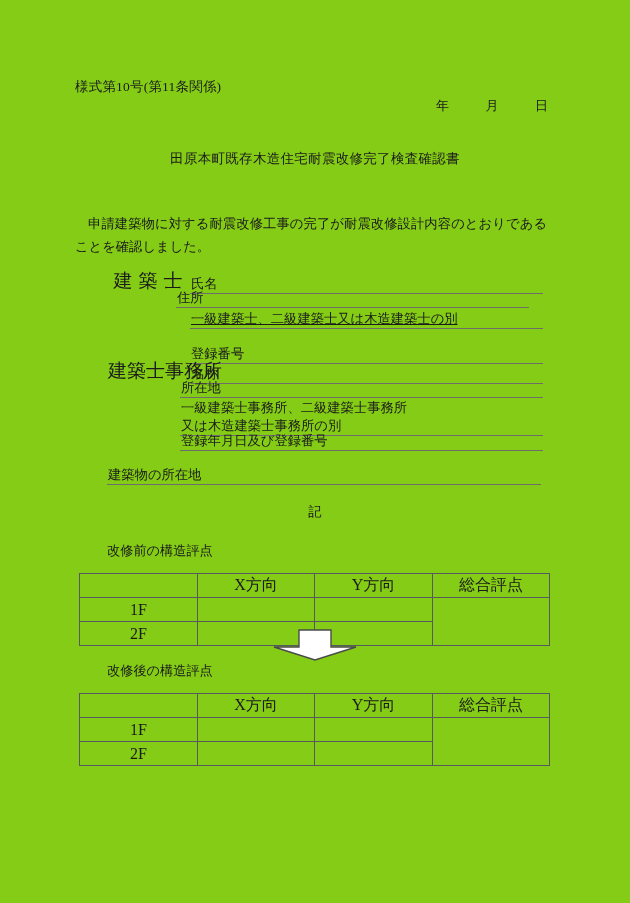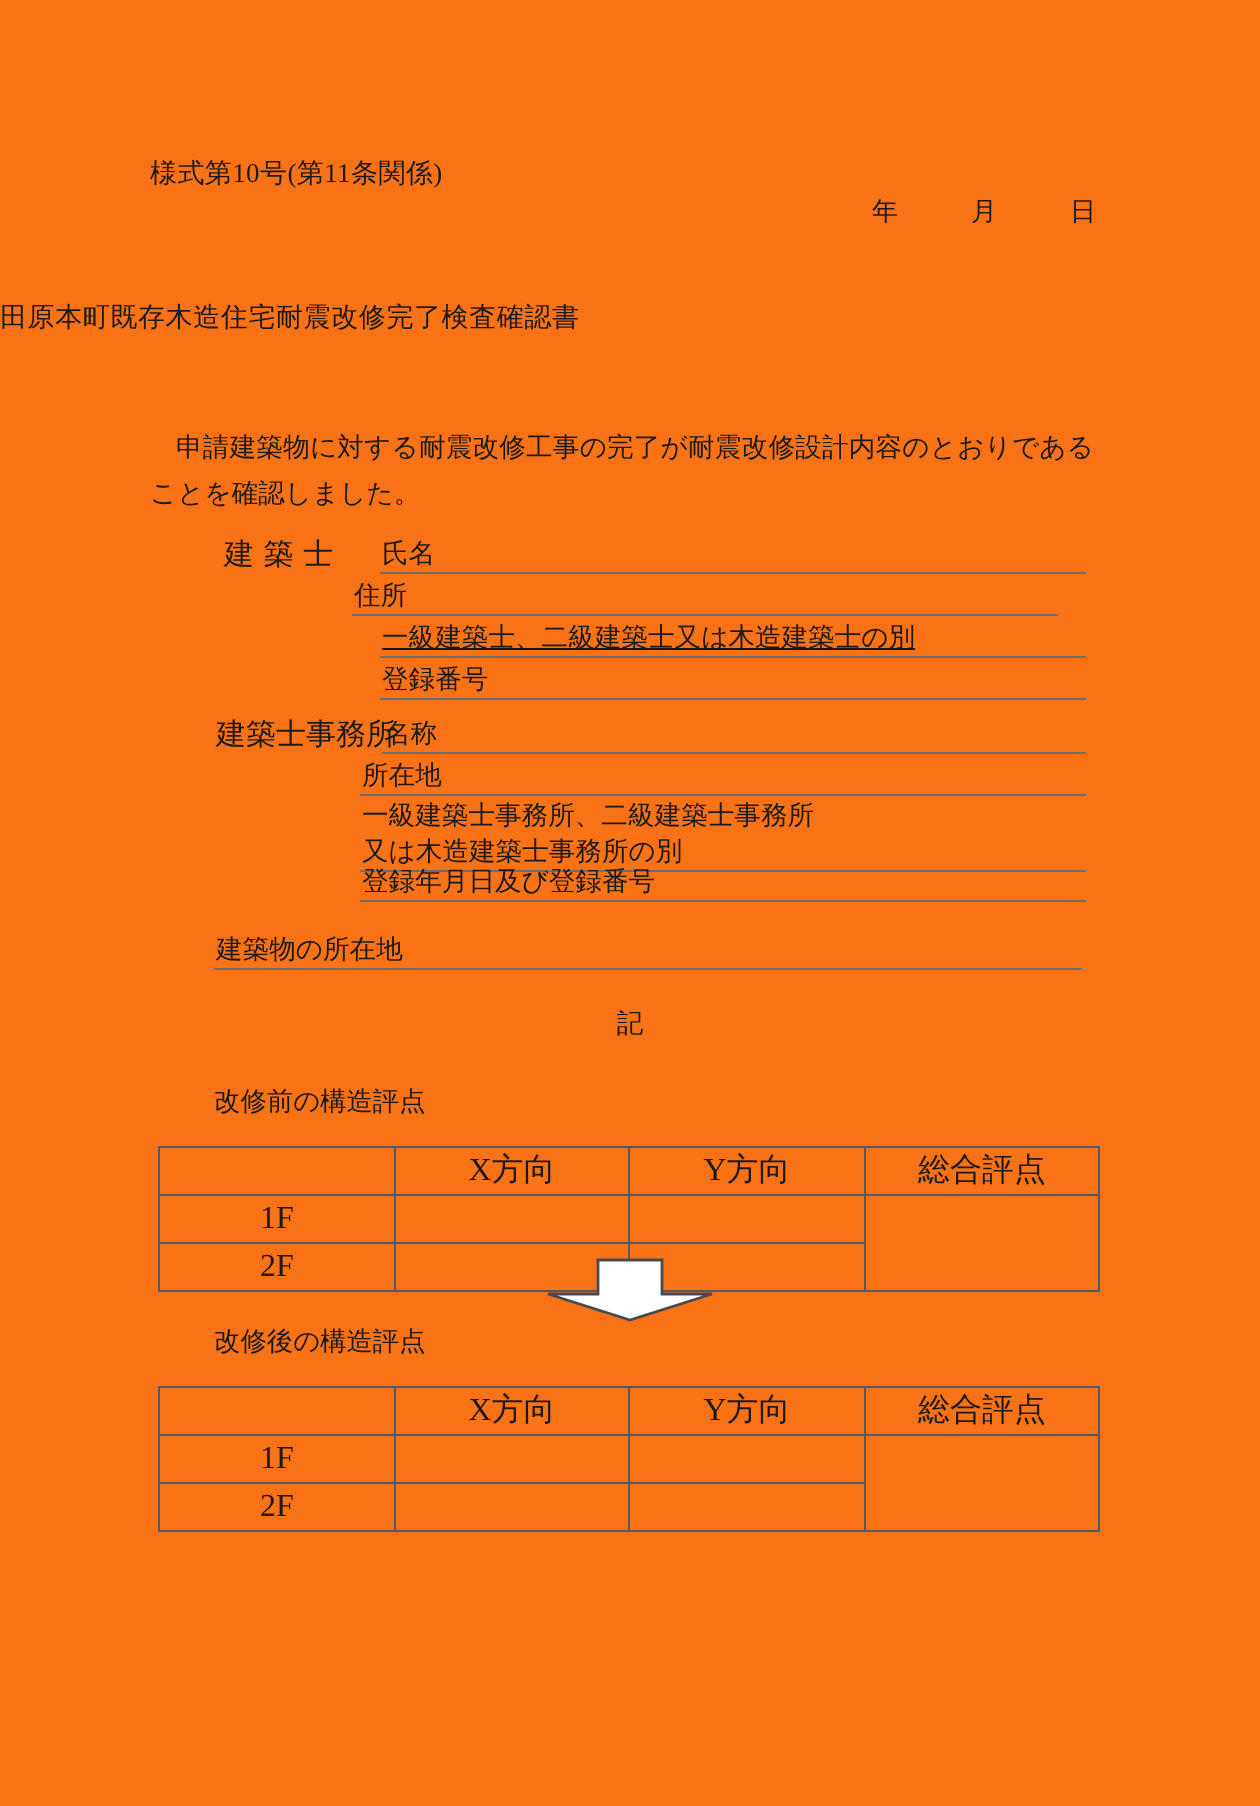--- a/index.html
+++ b/index.html
@@ -9,21 +9,21 @@
     background: #ffffff;
   }
   body {
     font-family: "Liberation Serif", "DejaVu Serif", serif;
     color: #1a1a1a;
   }
   #page {
     position: relative;
     width: 630px;
     height: 903px;
-    background: #f97316;
+    background: #84cc16;
     overflow: hidden;
   }
 
   
   .abs { position: absolute; }
 
   .form-no {
     left: 75px;
     top: 78px;
     font-size: 13.5px;
@@ -41,20 +41,21 @@
     font-size: 13px;
     white-space: nowrap;
   }
   .date-line .dunit { display: inline-block; }
   .date-line .dgap { display: inline-block; width: 30px; }
 
   .doc-title {
     left: 0;
     top: 150px;
     width: 630px;
+    text-align: center;
     font-size: 13.5px;
     letter-spacing: 0.3px;
     white-space: nowrap;
   }
 
   .lead {
     left: 75px;
     top: 212px;
     width: 472px;
     font-size: 13.3px;
@@ -64,23 +65,24 @@
   }
 
   
   .field-row {
     position: absolute;
     display: flex;
     align-items: flex-end;
     white-space: nowrap;
   }
   .grp-label {
-    font-size: 15px;
+    font-size: 19px;
     white-space: nowrap;
     flex: 0 0 auto;
+    text-align: center;
   }
   .spaced-label {
     display: inline-block;
     letter-spacing: 0.32em;
   }
   .underlined {
     border-bottom: 1px solid #6d6d6d;
     font-size: 13.3px;
     line-height: 1.38;
     box-sizing: border-box;
@@ -165,21 +167,21 @@
   </div>
 
   <div class="field-row" style="left:176px; top:289px;">
     <span class="underlined" style="width:353px;">住所</span>
   </div>
 
   <div class="field-row" style="left:190px; top:310px;text-decoration:underline;">
     <span class="underlined" style="width:353px;">一級建築士、二級建築士又は木造建築士の別</span>
   </div>
 
-  <div class="field-row" style="left:190px; top:331px;">
+  <div class="field-row" style="left:190px; top:345px;">
     <span class="underlined" style="width:353px;">登録番号</span>
   </div>
 
   <div class="field-row" style="left:108px; top:358px;">
     <span class="grp-label" style="width:83px;">建築士事務所</span>
     <span class="underlined" style="width:352px;">名称</span>
   </div>
 
   <div class="field-row" style="left:180px; top:379px;">
     <span class="underlined" style="width:363px;">所在地</span>

